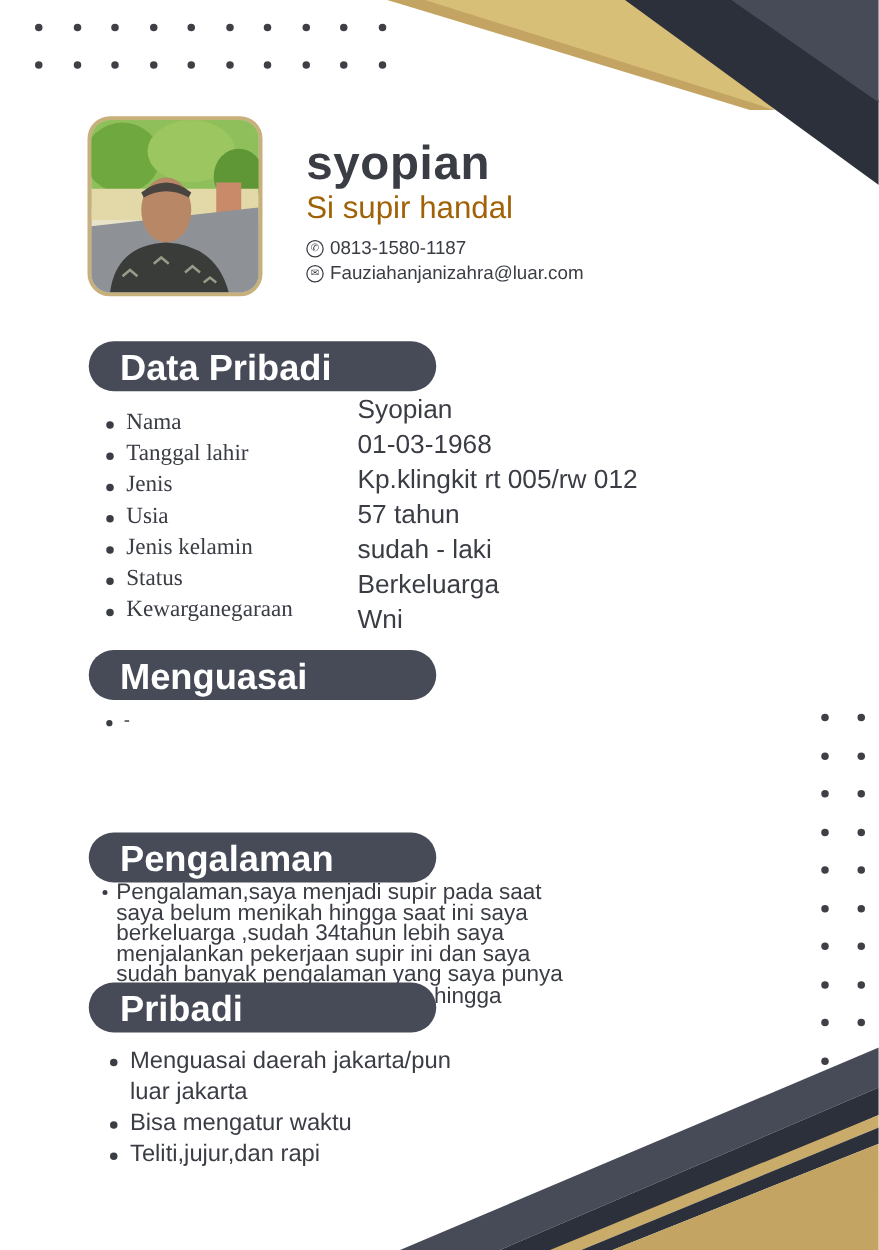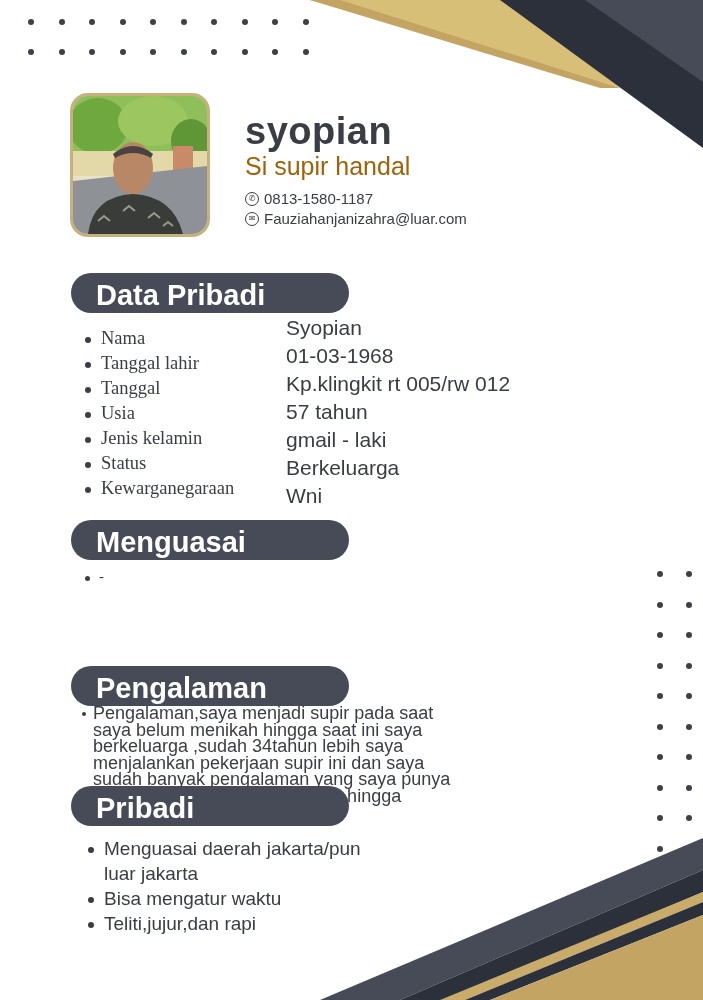--- a/index.html
+++ b/index.html
@@ -143,32 +143,32 @@
 </div>
 <div class="contact email">
   <span class="ico">✉</span>
   <span>Fauziahanjanizahra@luar.com</span>
 </div>
 
 <div class="section-header sh-data">Data Pribadi</div>
 <ul class="label-list">
   <li>Nama</li>
   <li>Tanggal lahir</li>
-  <li>Tanggal</li>
+  <li>Jenis</li>
   <li>Usia</li>
   <li>Jenis kelamin</li>
   <li>Status</li>
   <li>Kewarganegaraan</li>
 </ul>
 <ul class="value-list">
   <li>Syopian</li>
   <li>01-03-1968</li>
   <li>Kp.klingkit rt 005/rw 012</li>
   <li>57 tahun</li>
-  <li>gmail - laki</li>
+  <li>sudah - laki</li>
   <li>Berkeluarga</li>
   <li>Wni</li>
 </ul>
 
 <div class="section-header sh-pend">Menguasai</div>
 <ul class="pend-list">
   <li>-</li>
 </ul>
 
 <div class="section-header sh-peng">Pengalaman</div>

